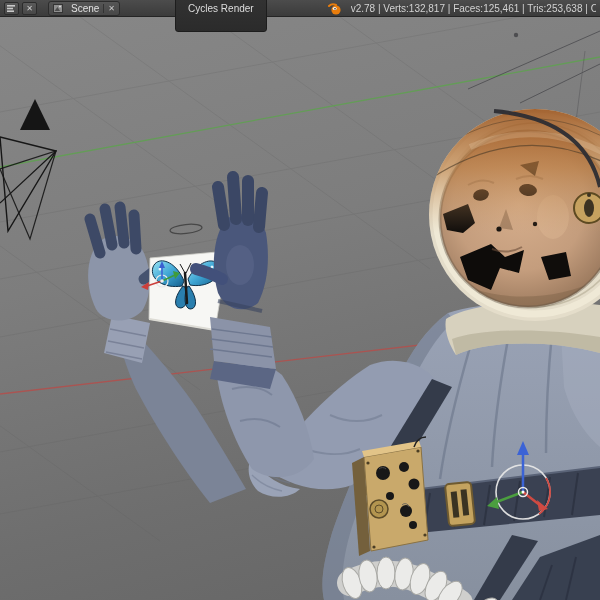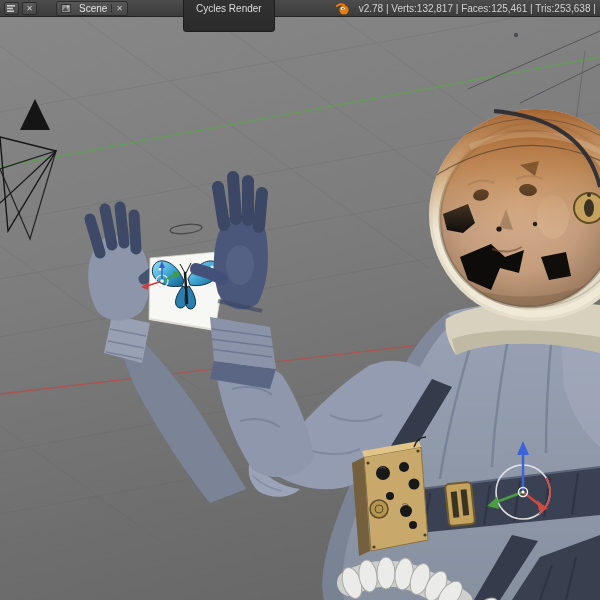--- a/index.html
+++ b/index.html
@@ -51,21 +51,21 @@
   <div class="hbtn">
     <svg width="11" height="9" viewBox="0 0 11 9">
       <rect x="1" y="1" width="8" height="1.6" fill="#c9c9c9"></rect>
       <rect x="1" y="3.7" width="6" height="1.6" fill="#c9c9c9"></rect>
       <rect x="1" y="6.4" width="7" height="1.6" fill="#c9c9c9"></rect>
     </svg>
   </div>
   <div class="hbtn">
     <span>✕</span>
   </div>
-  <div class="widget-group" style="margin-left:16px;">
+  <div class="widget-group" style="margin-left:8px;">
     <div class="seg">
       <svg width="10" height="9" viewBox="0 0 10 9">
         <rect x="0.5" y="0.5" width="9" height="8" fill="#8f8f8f" stroke="#353535"></rect>
         <polygon points="1.5,7 4.5,3 7,7" fill="#4e4e4e"></polygon>
         <circle cx="7" cy="2.6" r="1" fill="#dcdcdc"></circle>
       </svg>
     </div>
     <div class="seg">Scene</div>
     <div class="xseg">
       <span>✕</span>

